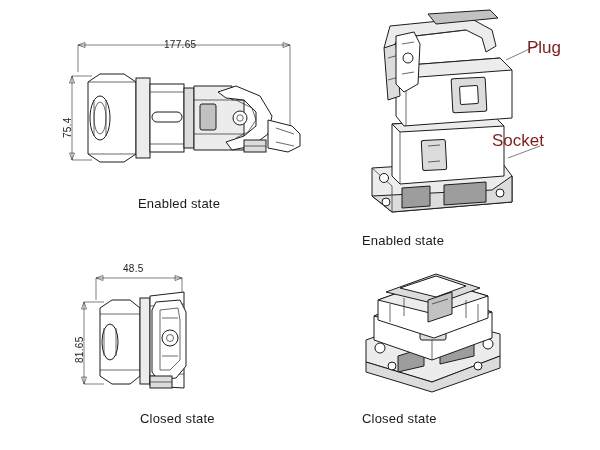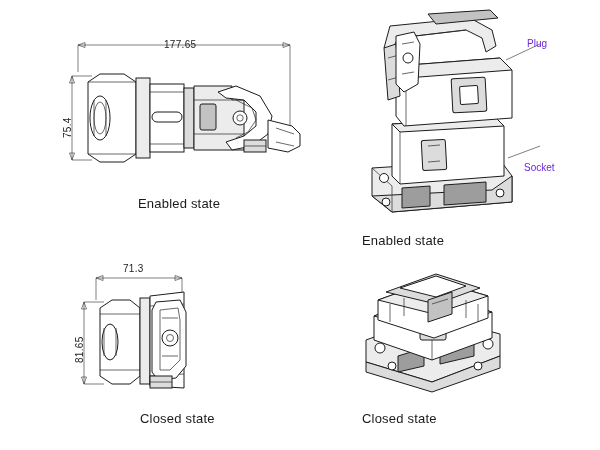--- a/index.html
+++ b/index.html
@@ -34,22 +34,22 @@
     color: #222;
     white-space: nowrap;
     letter-spacing: 0.3px;
   }
   .dim-text.vert {
     transform: rotate(-90deg);
     transform-origin: left top;
   }
   .callout-text {
     position: absolute;
-    font-size: 10px;
-    color: #6d28d9;
+    font-size: 17px;
+    color: #7f1d1d;
     white-space: nowrap;
   }
 
   
   .layer {
     position: absolute;
     left: 0;
     top: 0;
     width: 600px;
     height: 450px;
@@ -162,21 +162,21 @@
       <path class="fill-dg" d="M428,14 L490,10 L498,18 L436,24 Z"></path>
     </g>
 
     <g>
       <path class="ln-dim" d="M506,60 L540,44"></path>
       <path class="ln-dim" d="M508,158 L540,146"></path>
     </g>
   </svg>
 
   <div class="callout-text" style="left:527px; top:38px;">Plug</div>
-  <div class="callout-text" style="left:524px; top:131px;margin-top:31px;">Socket</div>
+  <div class="callout-text" style="left:492px; top:131px;">Socket</div>
   <div class="caption" style="left:334px; top:233px;">Enabled state</div>
 
   <svg class="layer" viewBox="0 0 600 450">
     <g>
       <line class="ln-dim" x1="96" y1="278" x2="182" y2="278"></line>
       <path class="ln-dim" d="M96,278 l7,-2.5 l0,5 z" fill="#2a2a2a"></path>
       <path class="ln-dim" d="M182,278 l-7,-2.5 l0,5 z" fill="#2a2a2a"></path>
       <line class="ln-dim" x1="96" y1="278" x2="96" y2="300"></line>
       <line class="ln-dim" x1="182" y1="278" x2="182" y2="300"></line>
     </g>
@@ -203,21 +203,21 @@
       <path class="ln-thin" d="M160,310 L178,308 L180,320 L180,360 L170,370 L160,370 Z"></path>
       <circle class="fill-w" cx="170" cy="338" r="8"></circle>
       <circle class="ln-thin" cx="170" cy="338" r="3.5" fill="none"></circle>
       <path class="ln-thin" d="M162,318 L178,318 M162,356 L178,356"></path>
 
       <rect class="fill-mg" x="150" y="376" width="22" height="12"></rect>
       <path class="ln-thin" d="M150,382 L172,382"></path>
     </g>
   </svg>
 
-  <div class="dim-text" style="left:123px; top:263px;">71.3</div>
+  <div class="dim-text" style="left:123px; top:263px;">48.5</div>
   <div class="dim-text vert" style="left:74px; top:363px;">81.65</div>
   <div class="caption" style="left:112px; top:411px;">Closed state</div>
 
   <svg class="layer" viewBox="0 0 600 450">
     <g>
 
       <path class="fill-lg" d="M366,340 L432,316 L500,334 L500,356 L432,382 L366,362 Z"></path>
       <path class="fill-mg" d="M366,362 L432,382 L500,356 L500,368 L432,392 L366,372 Z"></path>
       <circle class="fill-w" cx="380" cy="348" r="5"></circle>
       <circle class="fill-w" cx="488" cy="344" r="5"></circle>

